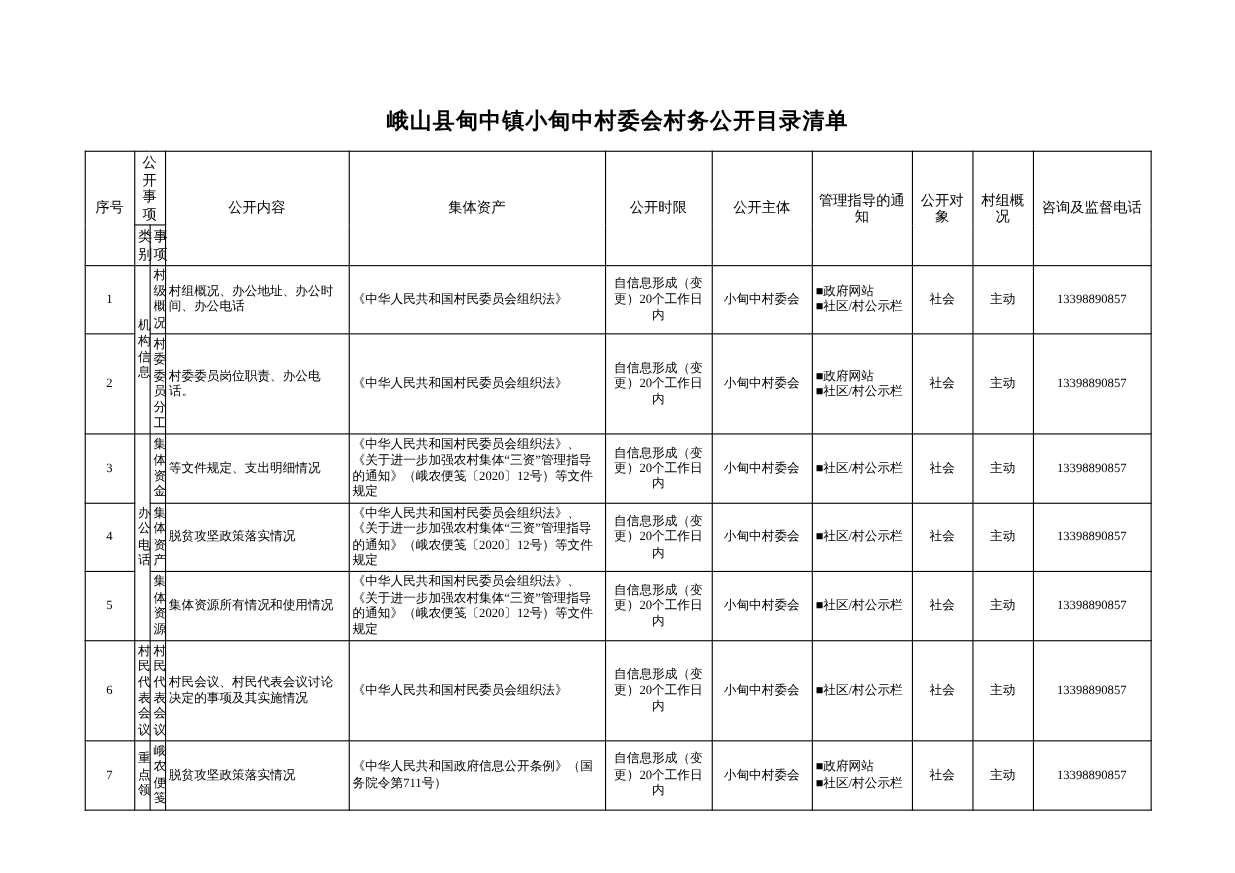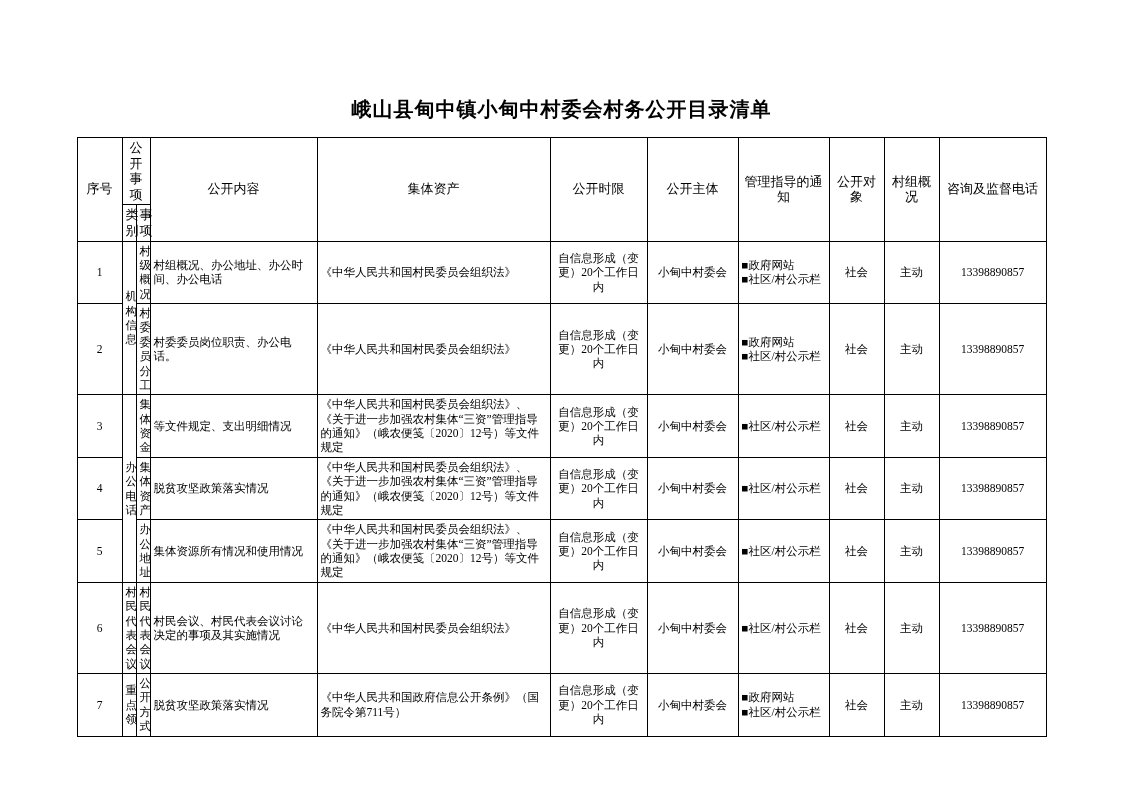--- a/index.html
+++ b/index.html
@@ -146,21 +146,21 @@
           <td class="c-subject cell-center">小甸中村委会</td>
           <td class="c-channel cell-left">
             <span class="chan-line">■社区/村公示栏</span>
           </td>
           <td class="c-object cell-center">社会</td>
           <td class="c-mode cell-center">主动</td>
           <td class="c-phone cell-center">13398890857</td>
         </tr>
         <tr style="height: 62px;">
           <td class="c-seq cell-center">5</td>
-          <td class="c-item cell-center">办公地址</td>
+          <td class="c-item cell-center">集体资源</td>
           <td class="c-content cell-left">集体资源所有情况和使用情况</td>
           <td class="c-basis cell-left">《中华人民共和国村民委员会组织法》、《关于进一步加强农村集体“三资”管理指导的通知》（峨农便笺〔2020〕12号）等文件规定</td>
           <td class="c-time cell-center">自信息形成（变更）20个工作日内</td>
           <td class="c-subject cell-center">小甸中村委会</td>
           <td class="c-channel cell-left">
             <span class="chan-line">■社区/村公示栏</span>
           </td>
           <td class="c-object cell-center">社会</td>
           <td class="c-mode cell-center">主动</td>
           <td class="c-phone cell-center">13398890857</td>
@@ -176,21 +176,21 @@
           <td class="c-channel cell-left">
             <span class="chan-line">■社区/村公示栏</span>
           </td>
           <td class="c-object cell-center">社会</td>
           <td class="c-mode cell-center">主动</td>
           <td class="c-phone cell-center">13398890857</td>
         </tr>
         <tr style="height: 62px;">
           <td class="c-seq cell-center">7</td>
           <td class="c-cat cell-center" rowspan="1">重点领</td>
-          <td class="c-item cell-center">公开方式</td>
+          <td class="c-item cell-center">峨农便笺</td>
           <td class="c-content cell-left">脱贫攻坚政策落实情况</td>
           <td class="c-basis cell-left">《中华人民共和国政府信息公开条例》（国务院令第711号）</td>
           <td class="c-time cell-center">自信息形成（变更）20个工作日内</td>
           <td class="c-subject cell-center">小甸中村委会</td>
           <td class="c-channel cell-left">
             <span class="chan-line">■政府网站</span>
             <span class="chan-line">■社区/村公示栏</span>
           </td>
           <td class="c-object cell-center">社会</td>
           <td class="c-mode cell-center">主动</td>

